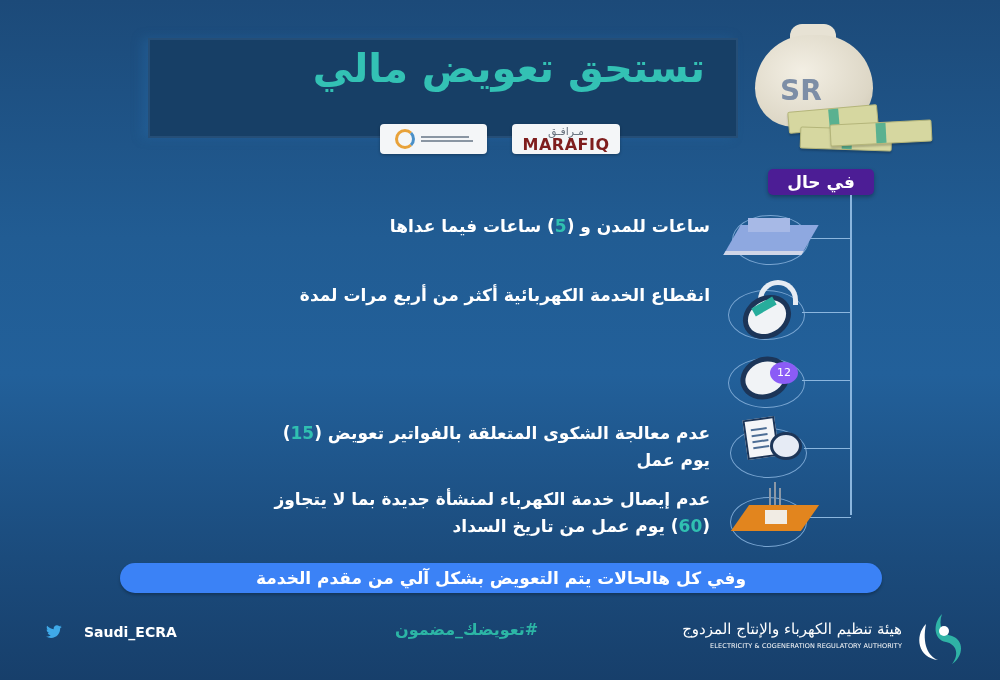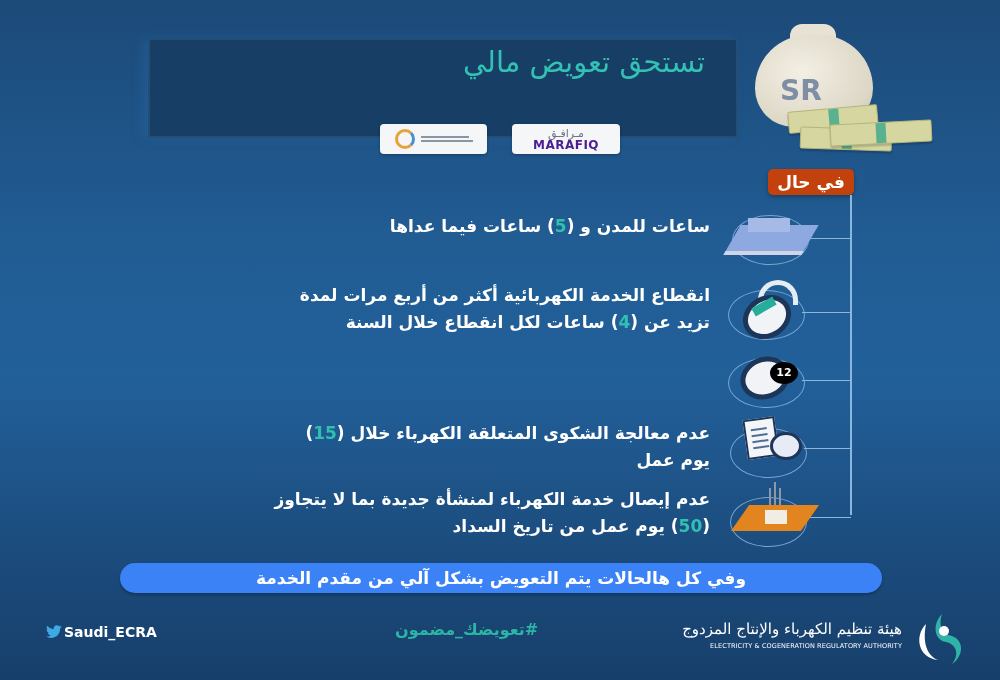--- a/index.html
+++ b/index.html
@@ -11,37 +11,37 @@
       color: #fff;
     }
     .frame { position: absolute; inset: 0; }
     .hdr-panel {
       position: absolute; left: 148px; top: 38px; width: 590px; height: 100px;
       background: #173f66;
       box-shadow: inset 0 0 0 2px rgba(120,170,220,0.15), -6px 0 10px rgba(40,110,170,0.35);
     }
     .title {
       position: absolute; right: 295px; top: 45px;
-      font-size: 29px; font-weight: normal; color: #33c1b4;
+      font-size: 40px; font-weight: bold; color: #33c1b4;
       direction: rtl; white-space: nowrap; margin-left: 12px;
     }
     .subtitle {
       position: absolute; right: 295px; top: 85px;
       font-size: 25px; font-weight: bold; color: #fff;
       direction: rtl; white-space: nowrap;
     }
     .logo-box {
       position: absolute; top: 124px; height: 30px; background: #f4f6f8;
       border-radius: 4px; display: flex; align-items: center; justify-content: center;
       box-shadow: 0 1px 3px rgba(0,0,0,0.3);
     }
     .logo-sec { left: 380px; width: 107px; }
     .logo-marafiq { left: 512px; width: 108px; flex-direction: column; line-height: 1; }
     .marafiq-ar { font-size: 11px; color: #6a7480; direction: rtl; }
-    .marafiq-en { font-size: 12px; color: #4c1d95; font-weight: bold; letter-spacing: 0.5px; }
+    .marafiq-en { font-size: 16px; color: #7f1d1d; font-weight: bold; letter-spacing: 0.5px; }
     .sec-ring {
       width: 14px; height: 14px; border-radius: 50%;
       border: 3px solid #e8a23a; border-right-color: #4a90c8; margin-right: 6px;
     }
     .sec-lines { display: flex; flex-direction: column; gap: 2px; }
     .sec-lines span { display: block; height: 2px; background: #8a96a3; }
 
     
     .bag {
       position: absolute; left: 755px; top: 35px; width: 118px; height: 92px;
@@ -61,22 +61,22 @@
     }
     .cash::after {
       content: ""; position: absolute; left: 45%; top: 0; width: 10px; height: 100%; background: #5ab190;
     }
     .cash1 { left: 788px; top: 108px; width: 88px; transform: rotate(-5deg); }
     .cash2 { left: 830px; top: 122px; width: 100px; transform: rotate(-3deg); }
     .cash3 { left: 800px; top: 128px; width: 90px; transform: rotate(2deg); }
 
     
     .tag {
-      position: absolute; left: 768px; top: 169px; width: 86px; height: 26px;
-      background: #c2410c; border-radius: 5px;
+      position: absolute; left: 768px; top: 169px; width: 106px; height: 26px;
+      background: #4c1d95; border-radius: 5px;
       font-size: 17px; font-weight: bold; color: #fff; text-align: center; line-height: 26px;
       direction: rtl; box-shadow: 0 2px 4px rgba(0,0,0,0.3);
     }
     .vline { position: absolute; left: 850px; top: 195px; width: 2px; height: 320px; background: #8bb6de; }
     .hline { position: absolute; height: 1px; background: #8bb6de; }
     .icon-ring {
       position: absolute; width: 75px; height: 48px; border: 1.5px solid #7aa6d2;
       border-radius: 50%;
     }
     .item {
@@ -89,39 +89,39 @@
 
     
     .ico { position: absolute; }
     .ico-city { left: 732px; top: 225px; width: 78px; height: 26px; background: #8ea8e0;
       transform: skewX(-30deg); border-bottom: 4px solid #d0d6e8; }
     .ico-city-b { left: 748px; top: 218px; width: 42px; height: 14px; background: #a7b9e6; }
     .ico-arrow { left: 758px; top: 280px; width: 30px; height: 20px; border: 5px solid #e6ecf3; border-bottom: none; border-radius: 20px 20px 0 0; }
     .ico-meter { left: 742px; top: 296px; width: 40px; height: 32px; background: #f1f3f6; border: 5px solid #1c3558; border-radius: 50%; transform: rotate(-30deg); }
     .ico-meter-in { left: 752px; top: 302px; width: 24px; height: 9px; background: #27ad9c; transform: rotate(-30deg); }
     .ico-clock { left: 740px; top: 357px; width: 40px; height: 32px; background: #f1f3f6; border: 5px solid #1c3558; border-radius: 50%; transform: rotate(-20deg); }
-    .ico-12 { left: 770px; top: 362px; width: 28px; height: 22px; background: #000000; border-radius: 50%; color: #fff; font-size: 11px; font-weight: bold; text-align: center; line-height: 22px; }
+    .ico-12 { left: 770px; top: 362px; width: 28px; height: 22px; background: #8b5cf6; border-radius: 50%; color: #fff; font-size: 11px; font-weight: normal; text-align: center; line-height: 22px; }
     .ico-doc { left: 745px; top: 418px; width: 28px; height: 36px; background: #f4f5f8; border: 2px solid #1c3558; transform: rotate(-8deg); }
     .ico-doc::before { content:""; position:absolute; left:5px; top:8px; width:16px; height:2px; background:#4d6d95; box-shadow: 0 6px 0 #4d6d95, 0 12px 0 #4d6d95, 0 18px 0 #4d6d95; }
     .ico-watch { left: 770px; top: 432px; width: 26px; height: 22px; background: #e6ebf5; border: 3px solid #1c3558; border-radius: 50%; }
     .ico-plate { left: 740px; top: 505px; width: 70px; height: 26px; background: #e2851e; transform: skewX(-35deg); }
     .ico-plate-in { left: 765px; top: 510px; width: 22px; height: 14px; background: #f1ece4; }
     .ico-tower { left: 774px; top: 482px; width: 2px; height: 30px; background: #8c98a6; box-shadow: -5px 6px 0 -0px #8c98a6, 5px 6px 0 #8c98a6; }
 
     
     .banner {
       position: absolute; left: 120px; top: 563px; width: 762px; height: 30px;
       background: #3b82f6; border-radius: 15px;
       box-shadow: 0 2px 3px rgba(0,0,0,0.25);
       direction: rtl; text-align: center; font-size: 17px; font-weight: bold; color: #fff; line-height: 30px;
     }
 
     
     .twitter {
-      position: absolute; left: 44px; top: 624px; display: flex; align-items: center; gap: 0;
+      position: absolute; left: 44px; top: 624px; display: flex; align-items: center; gap: 20px;
       font-size: 14px; font-weight: bold; color: #fff;
     }
     .tw-icon { width: 20px; height: 14px; position: relative; }
     .site { position: absolute; left: 44px; top: 638px; font-size: 18px; font-weight: bold; color: #fff; letter-spacing: 0.5px; margin-top: 39px; }
     .hashtag { position: absolute; left: 395px; top: 620px; font-size: 16px; font-weight: bold; color: #2cb5a5; direction: rtl; white-space: nowrap; text-align: right; }
     .ecra-ar { position: absolute; right: 98px; top: 620px; font-size: 15px; color: #fff; direction: rtl; white-space: nowrap; font-family: "DejaVu Serif", serif; }
     .ecra-en { position: absolute; right: 98px; top: 642px; font-size: 6.5px; color: #fff; white-space: nowrap; letter-spacing: 0.1px; }
     .ecra-logo { position: absolute; left: 912px; top: 610px; width: 54px; height: 56px; }
   </style>
 </head>
@@ -176,29 +176,28 @@
   <div class="ico ico-watch"></div>
   <div class="ico ico-tower"></div>
   <div class="ico ico-plate"></div>
   <div class="ico ico-plate-in"></div>
 
   <div class="item" style="top:213px;">
     <span class="ln"><span>ساعات للمدن و (</span><span class="num">5</span><span>) ساعات فيما عداها</span></span>
   </div>
   <div class="item" style="top:282px;">
     <span class="ln"><span>انقطاع الخدمة الكهربائية أكثر من أربع مرات لمدة</span></span>
-    <span class="ln"><span>تزيد عن (</span><span class="num">4</span><span>) ساعات لكل انقطاع خلال السنة</span></span>
   </div>
   <div class="item" style="top:420px;">
-    <span class="ln"><span>عدم معالجة الشكوى المتعلقة الكهرباء خلال (</span><span class="num">15</span><span>)</span></span>
+    <span class="ln"><span>عدم معالجة الشكوى المتعلقة بالفواتير تعويض (</span><span class="num">15</span><span>)</span></span>
     <span class="ln"><span>يوم عمل</span></span>
   </div>
   <div class="item" style="top:486px;">
     <span class="ln"><span>عدم إيصال خدمة الكهرباء لمنشأة جديدة بما لا يتجاوز</span></span>
-    <span class="ln"><span>(</span><span class="num">50</span><span>) يوم عمل من تاريخ السداد</span></span>
+    <span class="ln"><span>(</span><span class="num">60</span><span>) يوم عمل من تاريخ السداد</span></span>
   </div>
 
   <div class="banner">وفي كل هالحالات يتم التعويض بشكل آلي من مقدم الخدمة</div>
 
   <div class="twitter">
     <svg class="tw-icon" viewBox="0 0 24 20">
       <path d="M23 2.5c-.8.4-1.7.6-2.6.7.9-.6 1.6-1.4 2-2.5-.9.5-1.9.9-2.9 1.1C18.6.9 17.4.3 16.1.3c-2.5 0-4.6 2.1-4.6 4.6 0 .4 0 .7.1 1C7.8 5.7 4.4 3.9 2.2 1.1c-.4.7-.6 1.4-.6 2.3 0 1.6.8 3 2 3.8-.8 0-1.5-.2-2.1-.6v.1c0 2.2 1.6 4.1 3.7 4.5-.4.1-.8.2-1.2.2-.3 0-.6 0-.9-.1.6 1.8 2.3 3.2 4.3 3.2-1.6 1.2-3.6 2-5.7 2-.4 0-.7 0-1.1-.1 2 1.3 4.5 2.1 7.1 2.1 8.5 0 13.1-7 13.1-13.1v-.6c.9-.6 1.7-1.4 2.2-2.3z" fill="#3fa9e8"></path>
     </svg>
     <span>Saudi_ECRA</span>
   </div>

